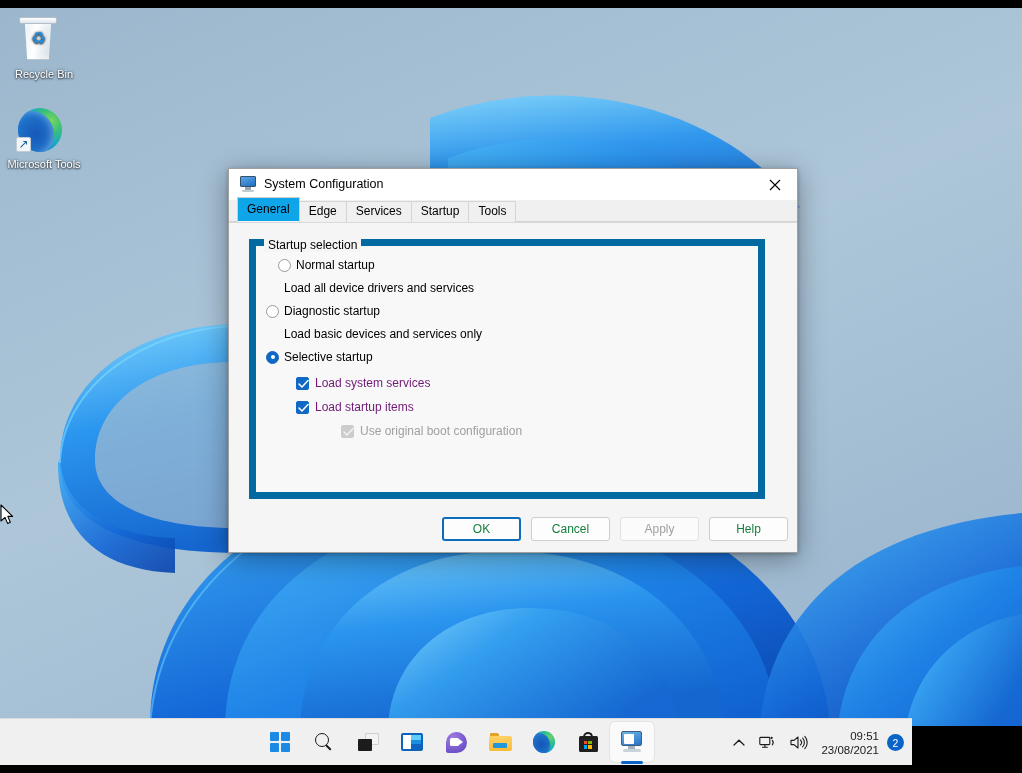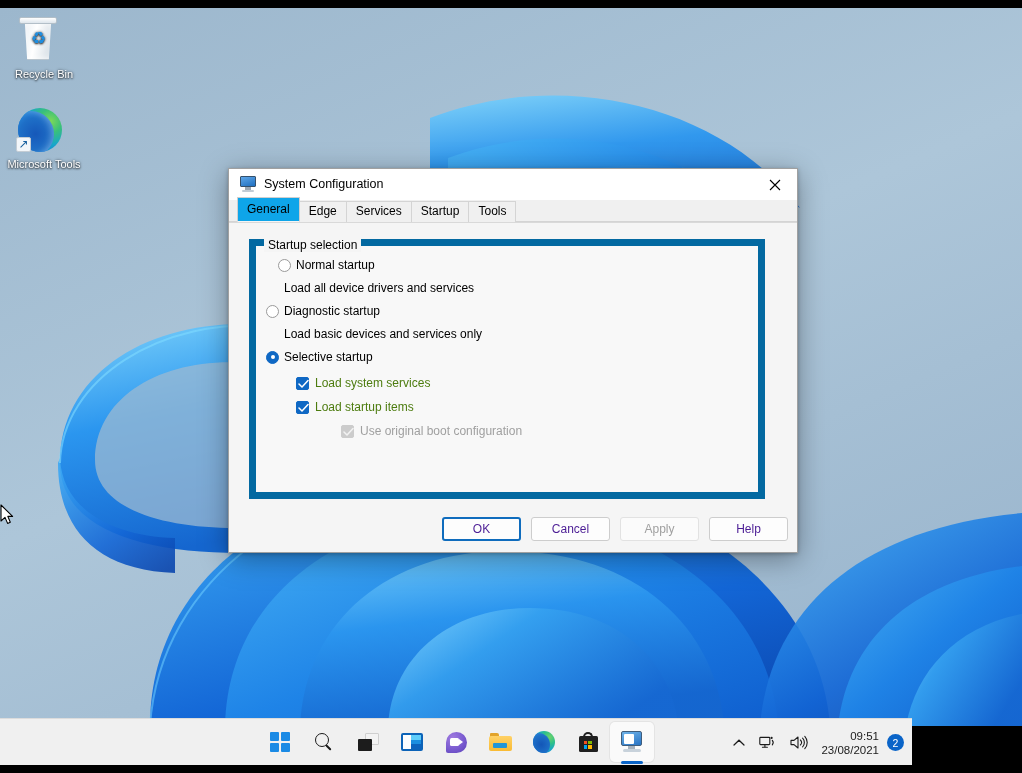--- a/index.html
+++ b/index.html
@@ -221,40 +221,40 @@
   .cb {
     width: 13px; height: 13px;
     border-radius: 2px;
     border: 1px solid #0f68c4;
     background: #0f68c4;
     flex: none; margin-right: 6px;
     position: relative; cursor: default;
   }
   .cb svg { position: absolute; left: 1px; top: 1.5px; }
   .cb.disabled { background: #cccccc; border-color: #cccccc; }
-  .cb-label { font-size: 12px; color: #4d7c0f; }
+  .cb-label { font-size: 12px; color: #701a75; }
   .cb-label.disabled { color: #a0a0a0; }
 
   
   #buttonrow {
     position: absolute;
     left: 0; right: 0; bottom: 0;
     height: 46px;
     display: flex; align-items: center; justify-content: flex-end;
     padding-right: 9px;
     gap: 10px;
   }
   .btn {
     width: 79px; height: 24px;
     background: #fdfdfd;
     border: 1px solid #cdcdcd;
     border-radius: 3px;
     font-size: 12px;
     font-family: "Liberation Sans", sans-serif;
-    color: #4c1d95;
+    color: #15803d;
     cursor: default;
     display: flex; align-items: center; justify-content: center;
   }
   .btn.default { border: 2px solid #0f6cbd; }
   .btn.disabled { color: #a0a0a0; border-color: #e2e2e2; background: #fbfbfb; }
 
   
   #taskbar {
     position: absolute;
     left: 0; bottom: 8px;

